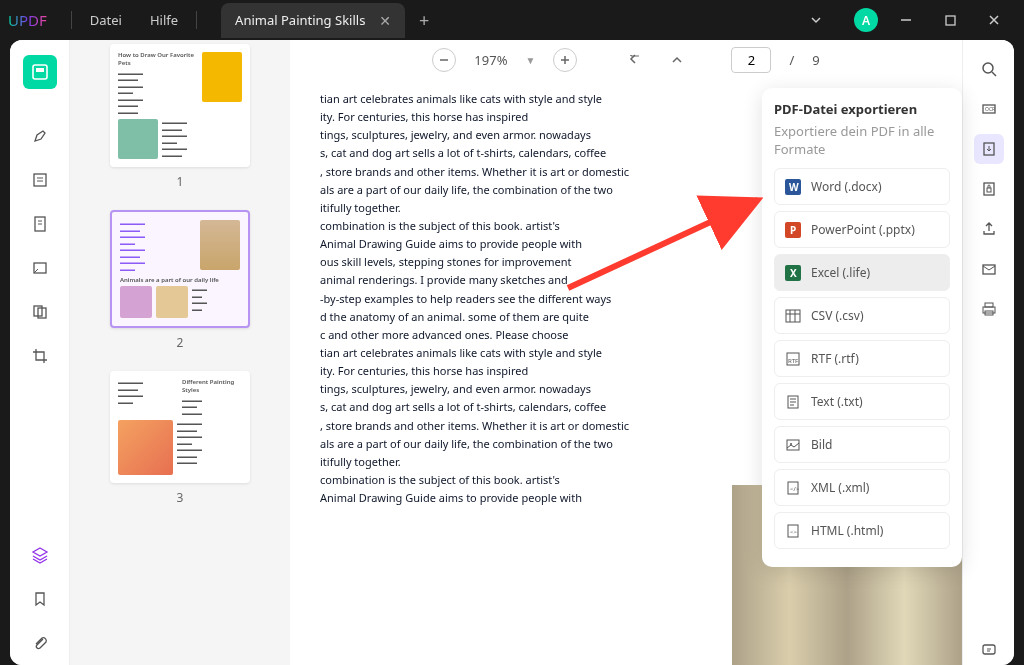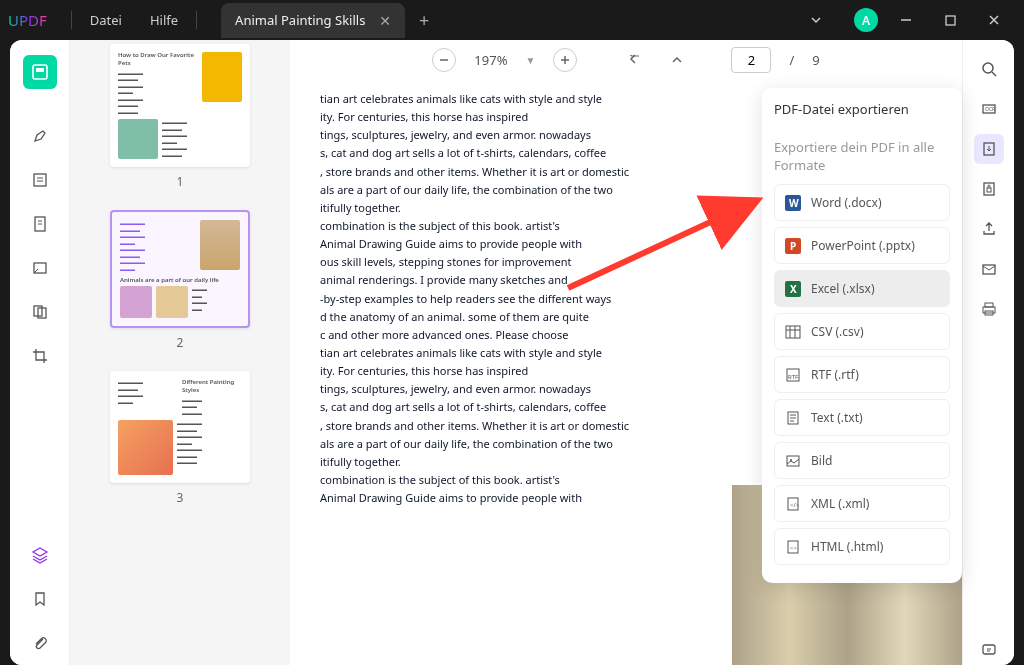--- a/index.html
+++ b/index.html
@@ -32,21 +32,21 @@
 .toolbar{height:40px;display:flex;align-items:center;justify-content:center;gap:18px;border-bottom:1px solid rgba(0,0,0,0)}
 .tb-btn{width:24px;height:24px;display:flex;align-items:center;justify-content:center;cursor:pointer;color:#666;border-radius:4px}
 .tb-btn.outlined{border:1px solid #ccc;border-radius:50%}
 .zoom-text{font-size:13px;color:#555}
 .zoom-dd{font-size:10px;color:#999;cursor:pointer}
 .page-input{border:1px solid #ccc;border-radius:4px;padding:3px 6px;font-size:13px;width:40px;text-align:center}
 .doc-view{flex:1;padding:10px 20px 10px 30px;overflow:hidden;font-size:11px;line-height:1.65;color:#0f172a;position:relative}
 .doc-view p{margin:0}
 .bg-img{position:absolute;right:0;bottom:0;width:230px;height:180px;background:linear-gradient(90deg,#8a7a56,#c9b888,#8a7a56,#d4c79a,#8a7a56);opacity:0.7;z-index:0}
 .export-panel{position:absolute;top:48px;right:52px;width:200px;background:#fff;border-radius:10px;box-shadow:0 4px 20px rgba(0,0,0,0.12);padding:12px;z-index:10}
-.export-title{font-size:13px;font-weight:400;color:#333;margin-bottom:20px}
+.export-title{font-size:13px;font-weight:700;color:#333;margin-bottom:4px}
 .export-sub{font-size:13px;color:#999;margin-bottom:10px}
 .export-item{display:flex;align-items:center;gap:10px;padding:9px 10px;background:#fff;border:1px solid #eee;border-radius:6px;margin-bottom:6px;font-size:12px;color:#555;cursor:pointer}
 .export-item.hover{background:#ededed}
 .export-icon{width:16px;height:16px;display:flex;align-items:center;justify-content:center}
 .right-tools{width:52px;background:#fff;border-left:1px solid #eee;display:flex;flex-direction:column;align-items:center;padding-top:14px;gap:10px}
 .right-tool{width:30px;height:30px;display:flex;align-items:center;justify-content:center;cursor:pointer;color:#555;border-radius:6px}
 .right-tool.active{background:#e9e7ff}
 .right-spacer{flex:1}
 .arrow{position:absolute;top:148px;right:236px;z-index:20;pointer-events:none}
 .stack-icon{color:#9333ea}
@@ -331,21 +331,21 @@
           </span>
           <span>PowerPoint (.pptx)</span>
         </div>
         <div class="export-item hover">
           <span class="export-icon">
             <svg width="16" height="16">
               <rect width="16" height="16" rx="2" fill="#217346"></rect>
               <text x="5" y="12" font-size="10" fill="#fff" font-weight="bold">X</text>
             </svg>
           </span>
-          <span>Excel (.xlsx)</span>
+          <span>Excel (.life)</span>
         </div>
         <div class="export-item">
           <span class="export-icon">
             <svg width="16" height="16">
               <rect x="1" y="2" width="14" height="12" stroke="#555" fill="none"></rect>
               <path d="M1 6h14M5 2v12M10 2v12" stroke="#555"></path>
             </svg>
           </span>
           <span>CSV (.csv)</span>
         </div>

